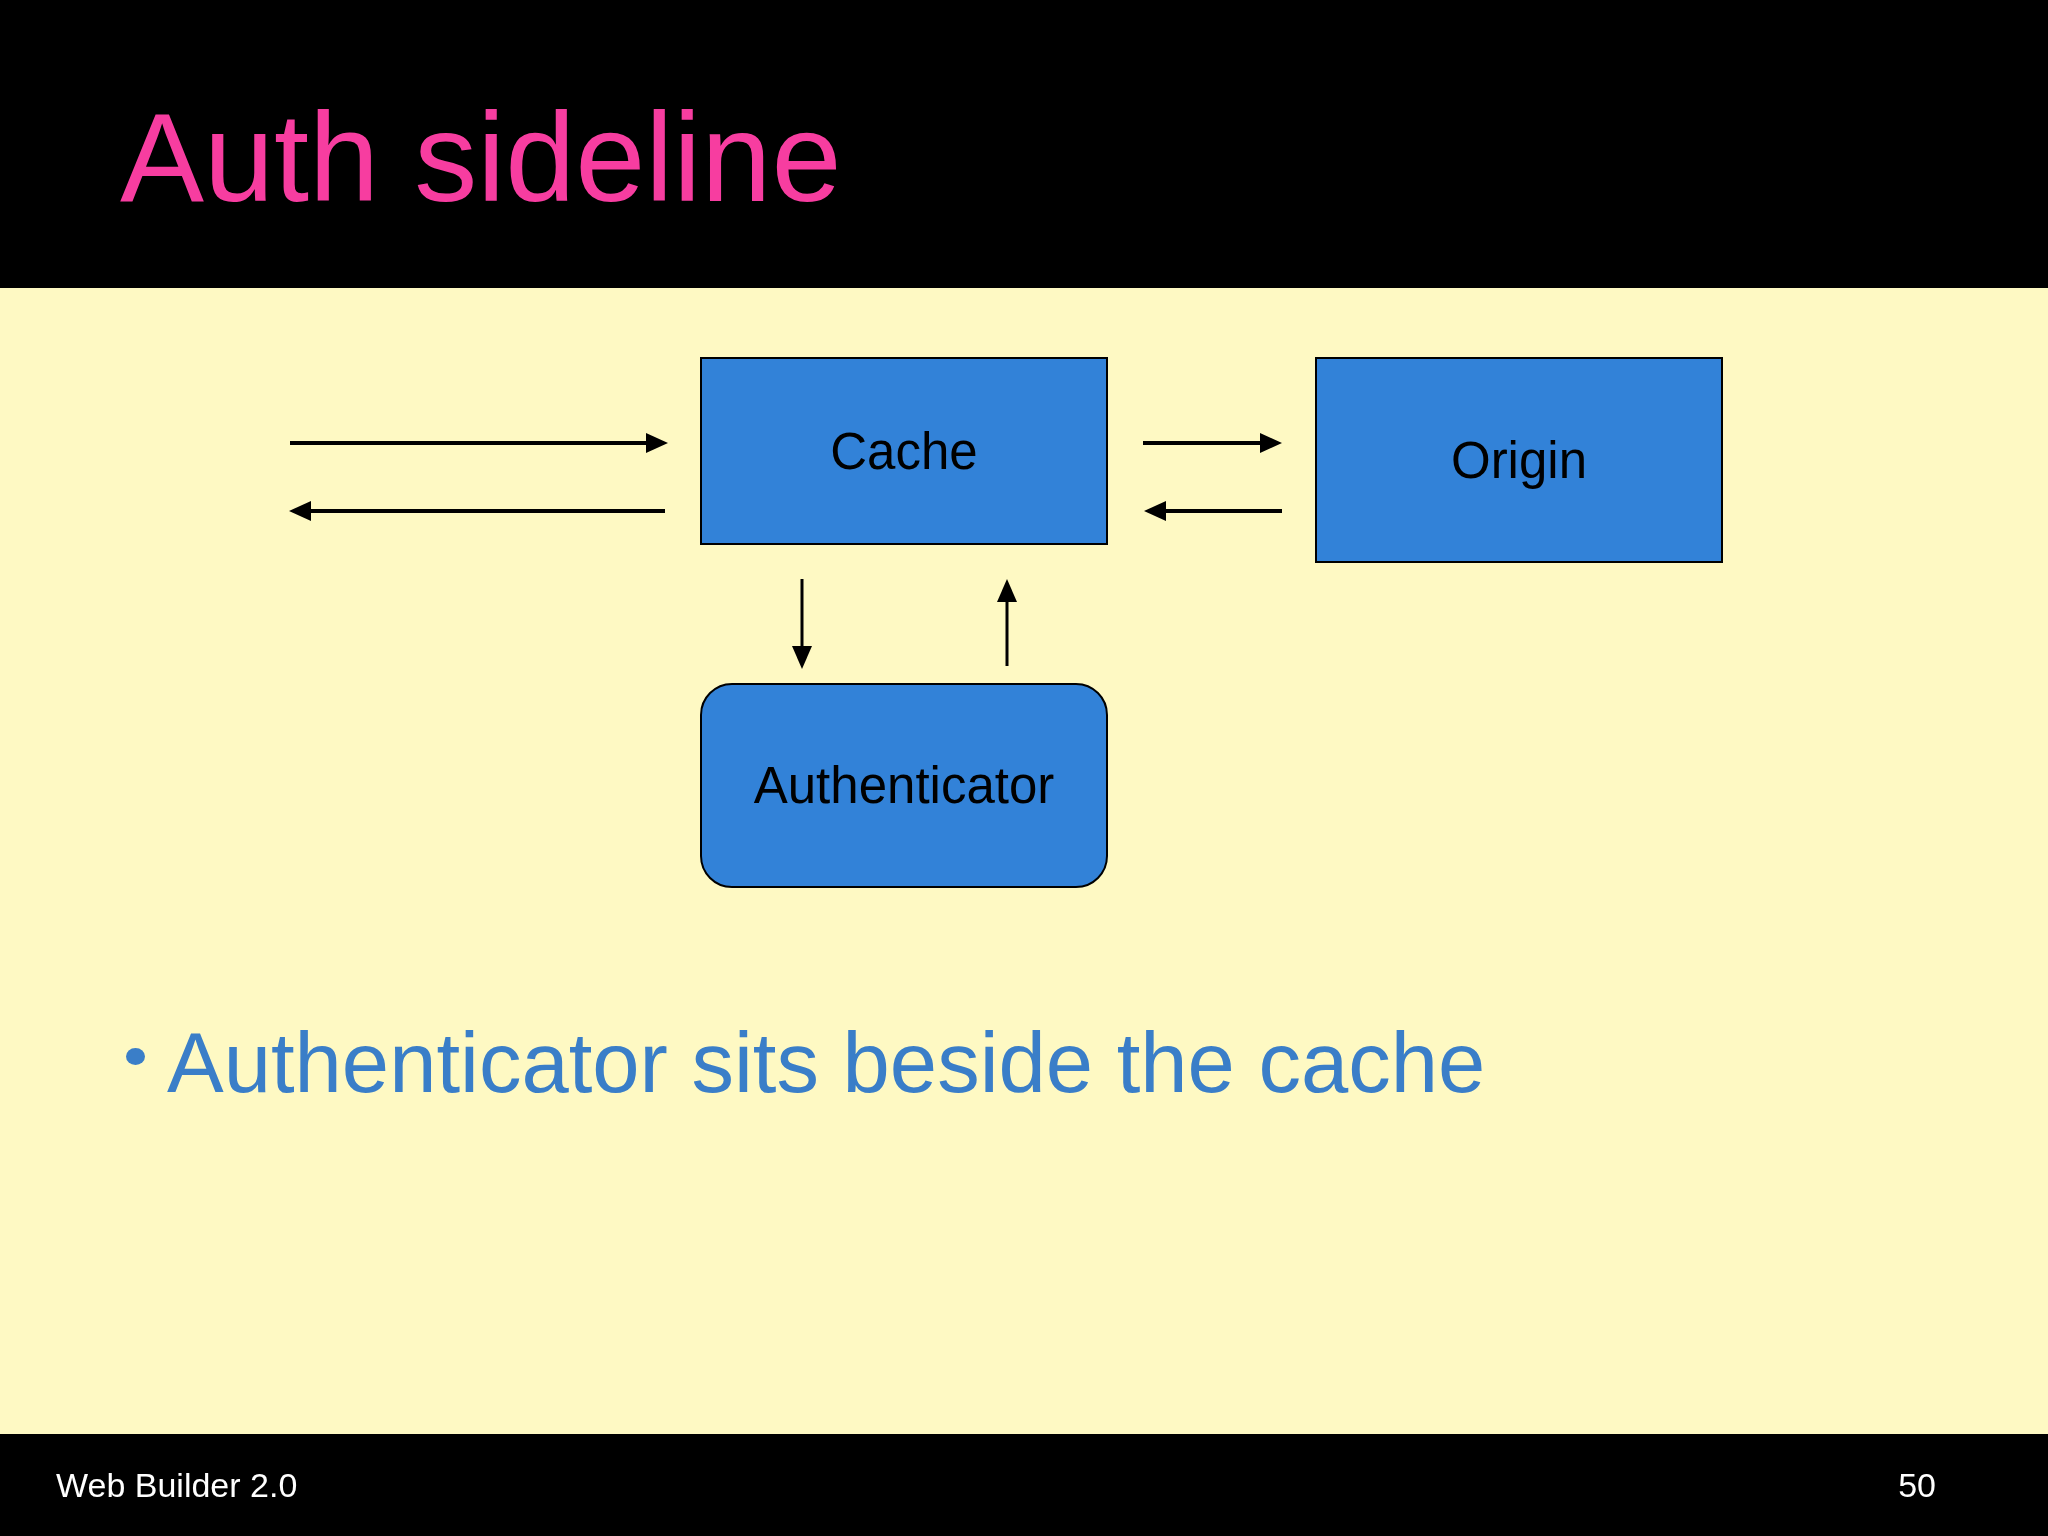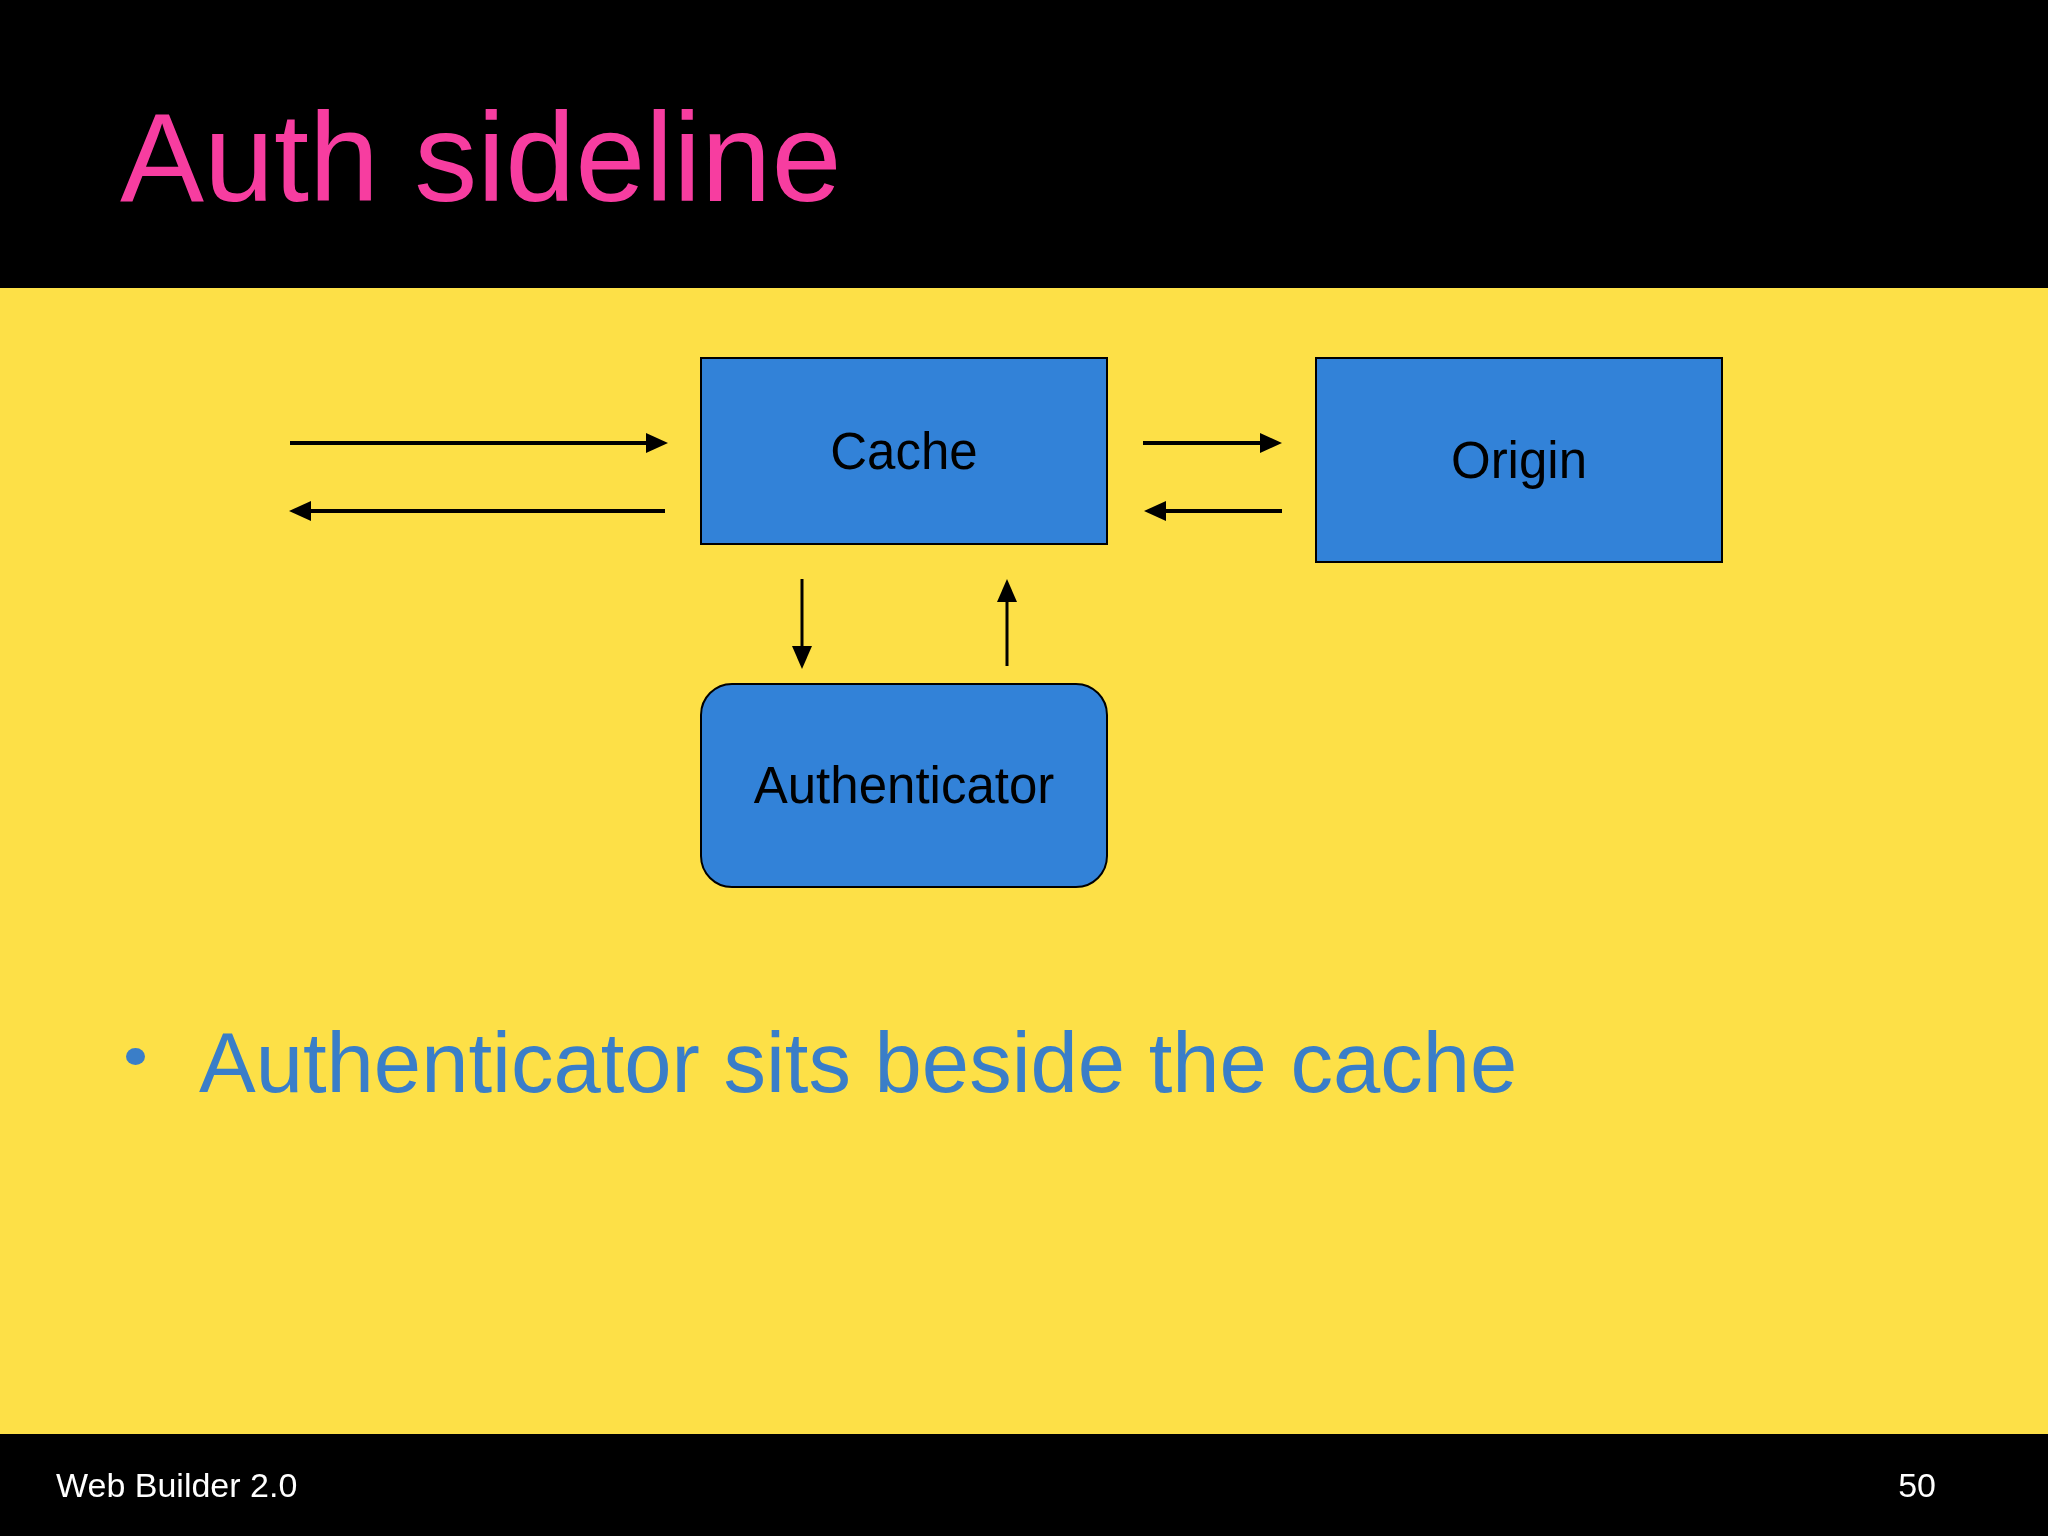--- a/index.html
+++ b/index.html
@@ -4,21 +4,21 @@
 <style>
   html, body {
     margin: 0;
     padding: 0;
     background: #222;
   }
   .slide {
     position: relative;
     width: 2048px;
     height: 1536px;
-    background: #fde047;
+    background: #fef9c3;
     overflow: hidden;
     font-family: "Liberation Sans", sans-serif;
   }
   
   .header-band {
     position: absolute;
     left: 0; top: 0;
     width: 2048px; height: 288px;
     background: #000000;
   }
@@ -67,21 +67,21 @@
   .bullet-row-2 { top: 1251px; }
   .bullet-dot {
     position: absolute;
     left: 0; top: 28px;
     width: 19px; height: 17px;
     border-radius: 50%;
     background: #3A7EC8;
   }
   .bullet-text {
     display: block;
-    margin-left: 73px;
+    margin-left: 41px;
   }
   
   .footer-band {
     position: absolute;
     left: 0; top: 1434px;
     width: 2048px; height: 102px;
     background: #000000;
     box-sizing: border-box;
     padding: 0 112px 0 56px;
     display: flex;

